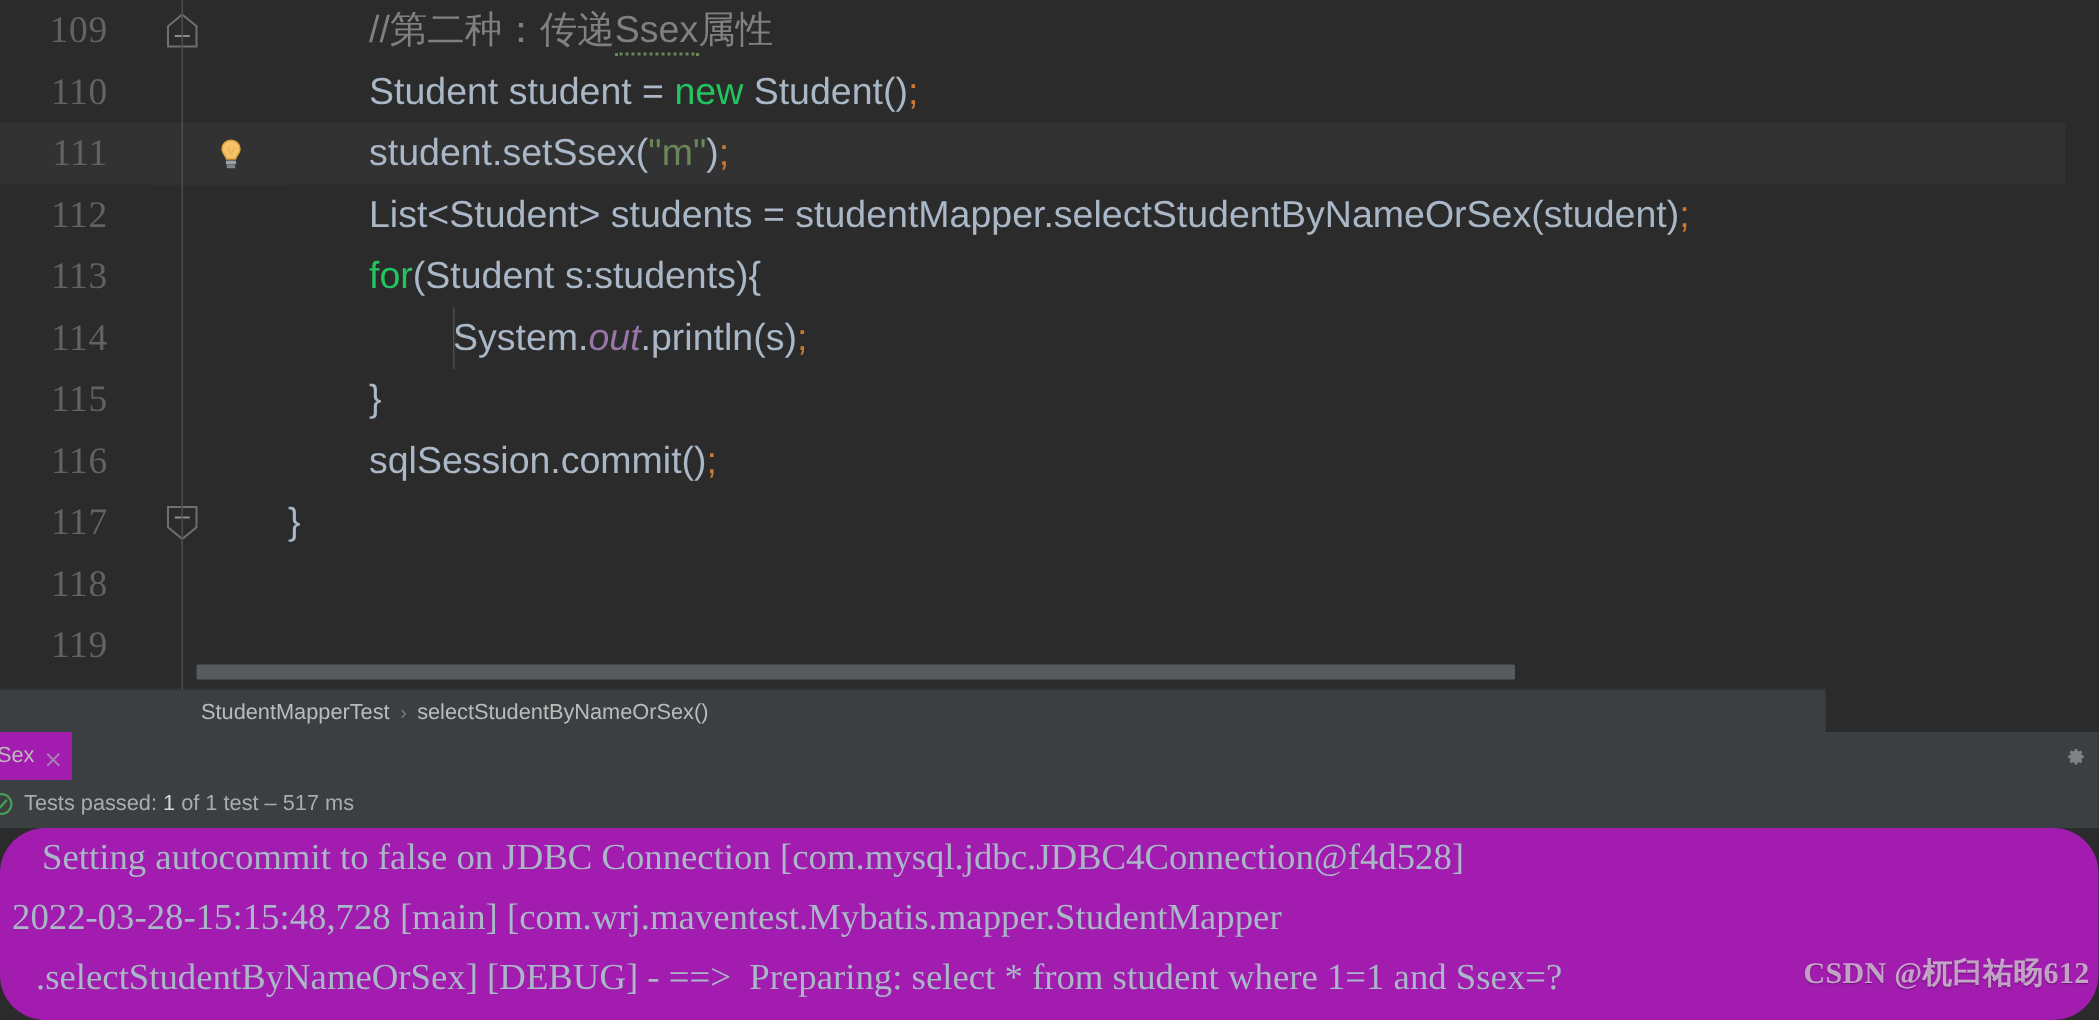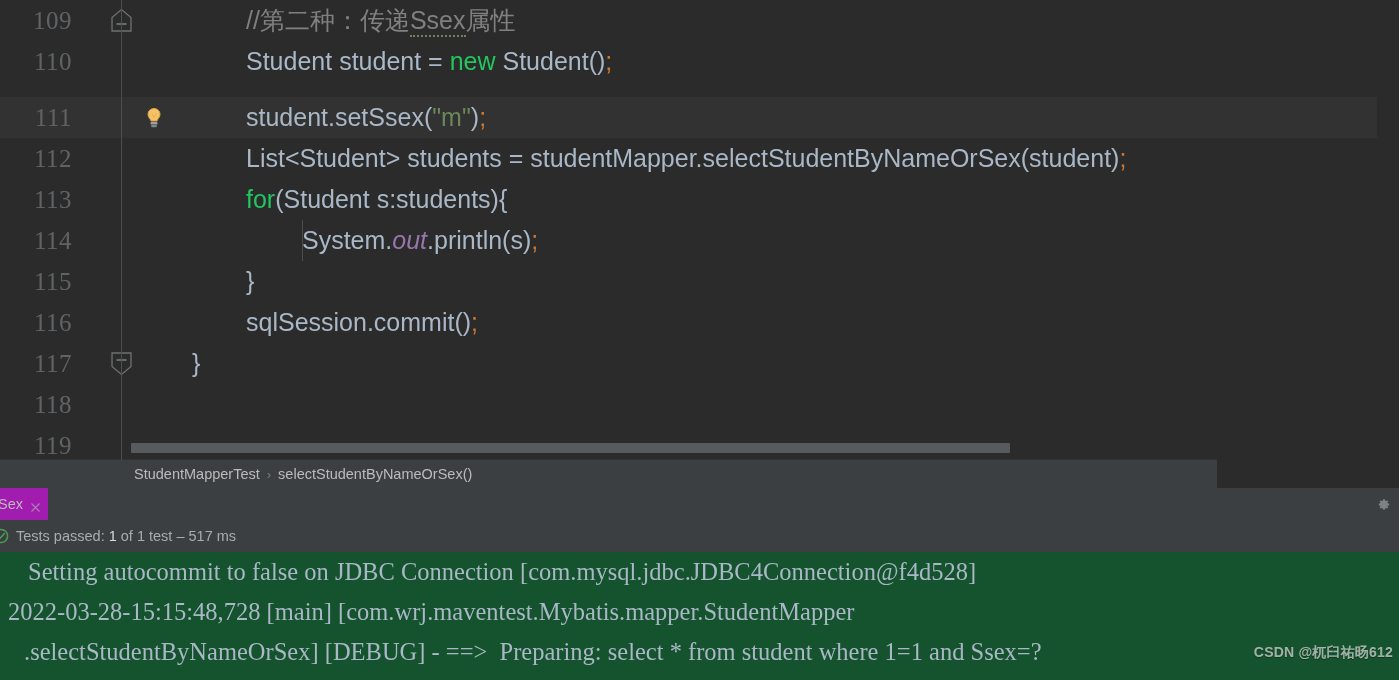--- a/index.html
+++ b/index.html
@@ -32,21 +32,20 @@
     width: 1399px;
   }
 
   .code-row {
     position: relative;
     height: 41px;
     width: 1377px;
   }
   .code-row.current {
     background: #323232;
-    margin-top: 15px;
   }
   .code-row.current .gutter-zone {
     background: #323232;
   }
 
   
   .lineno {
     position: absolute;
     left: 0; top: 0;
     width: 72px;
@@ -252,41 +251,42 @@
   }
   .status-text .strong { color: #d6d9da; }
 
   
   .console {
     position: absolute;
     left: 0;
     top: 552px;
     width: 1399px;
     height: 128px;
-    background: #14532d;
+    background: #a21caf;
     overflow: hidden;
+    border-radius: 30px;
   }
   .console-line {
     position: absolute;
     left: 0;
     height: 40px;
     line-height: 40px;
     white-space: pre;
     font-family: "Liberation Serif", serif;
     font-size: 24.5px;
     color: #a9b7c6;
   }
 
   
   .watermark {
     position: absolute;
     right: 6px;
     bottom: 18px;
-    font-family: Liberation Sans, sans-serif;
-    font-size: 14px;
+    font-family: Liberation Serif, serif;
+    font-size: 20px;
     font-weight: bold;
     color: rgba(232,232,232,0.68);
     letter-spacing: 0.2px;
     white-space: nowrap;
     text-shadow: 0 1px 1px rgba(0,0,0,0.35);
   }
 </style>
 </head>
 <body>
 

